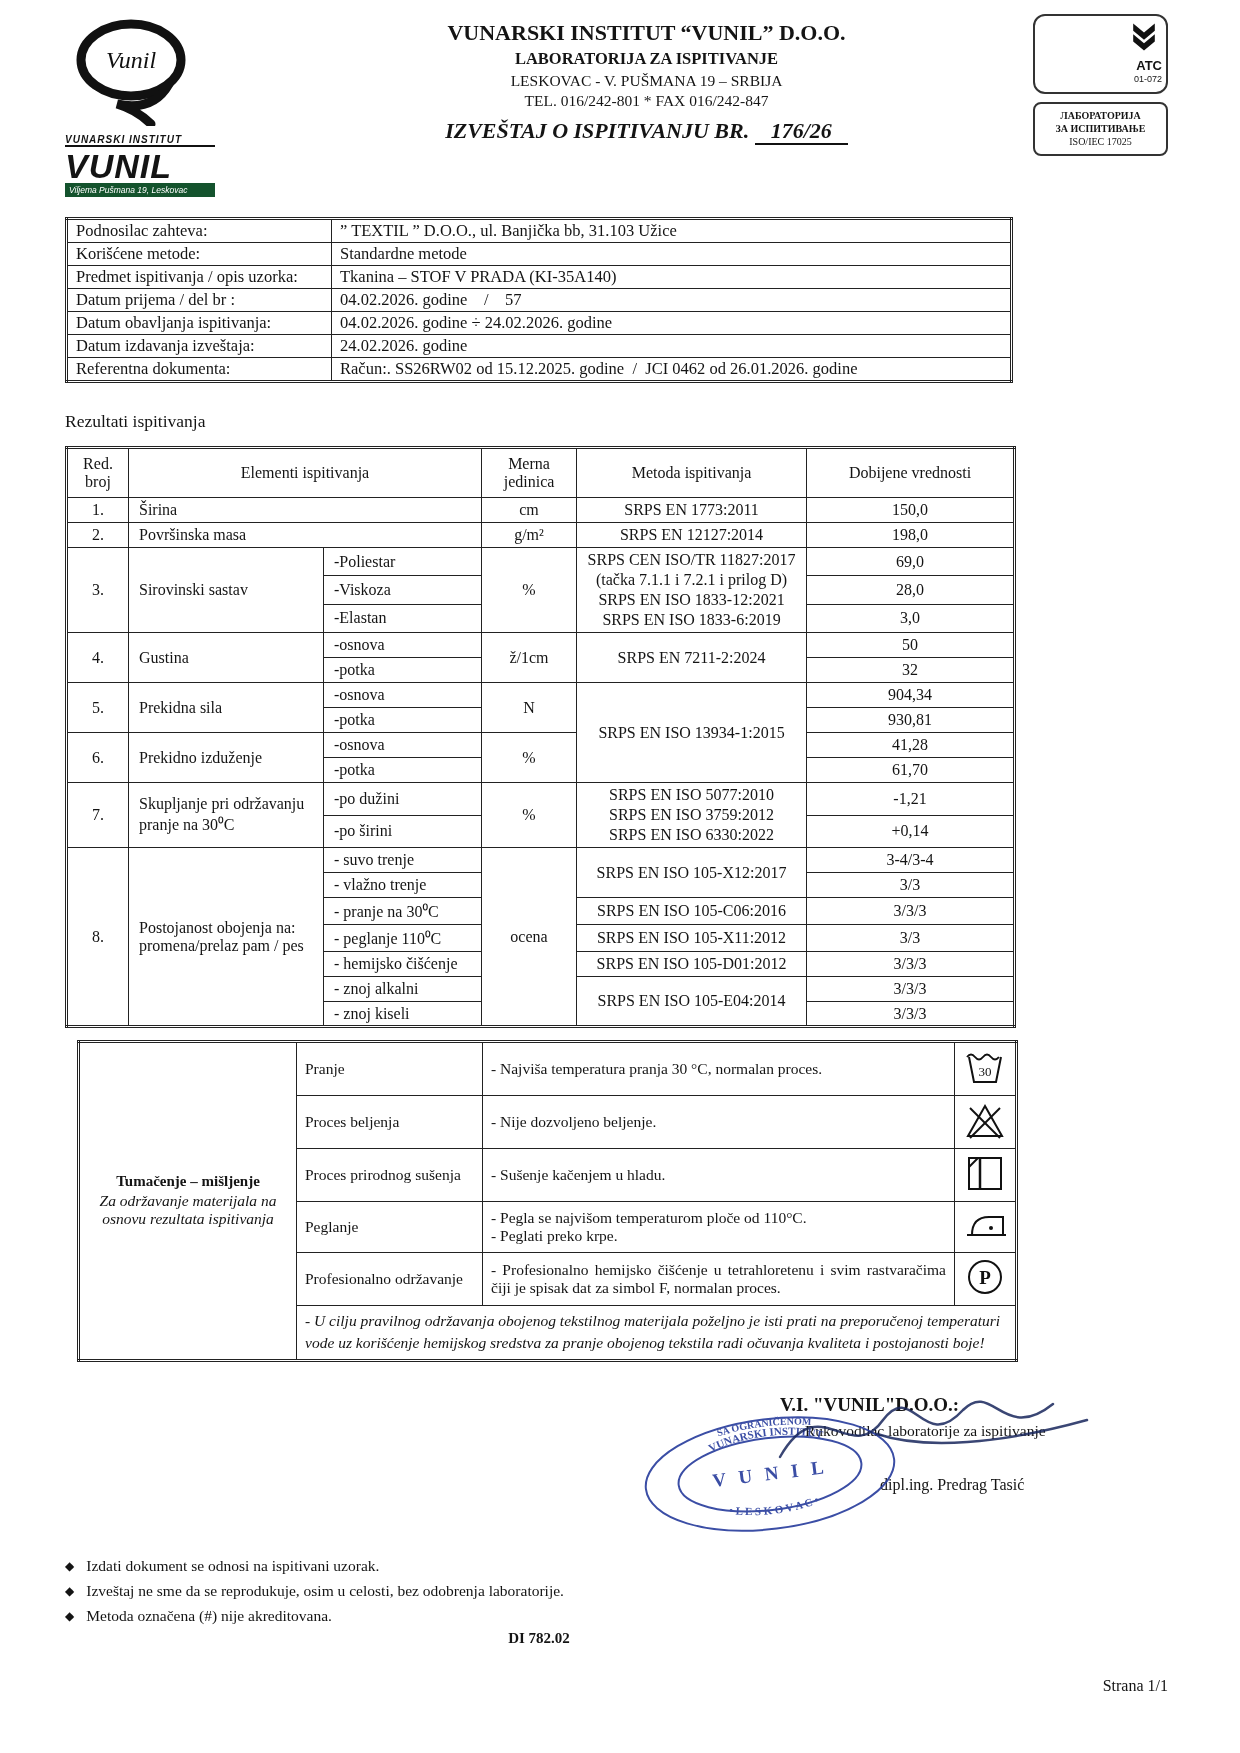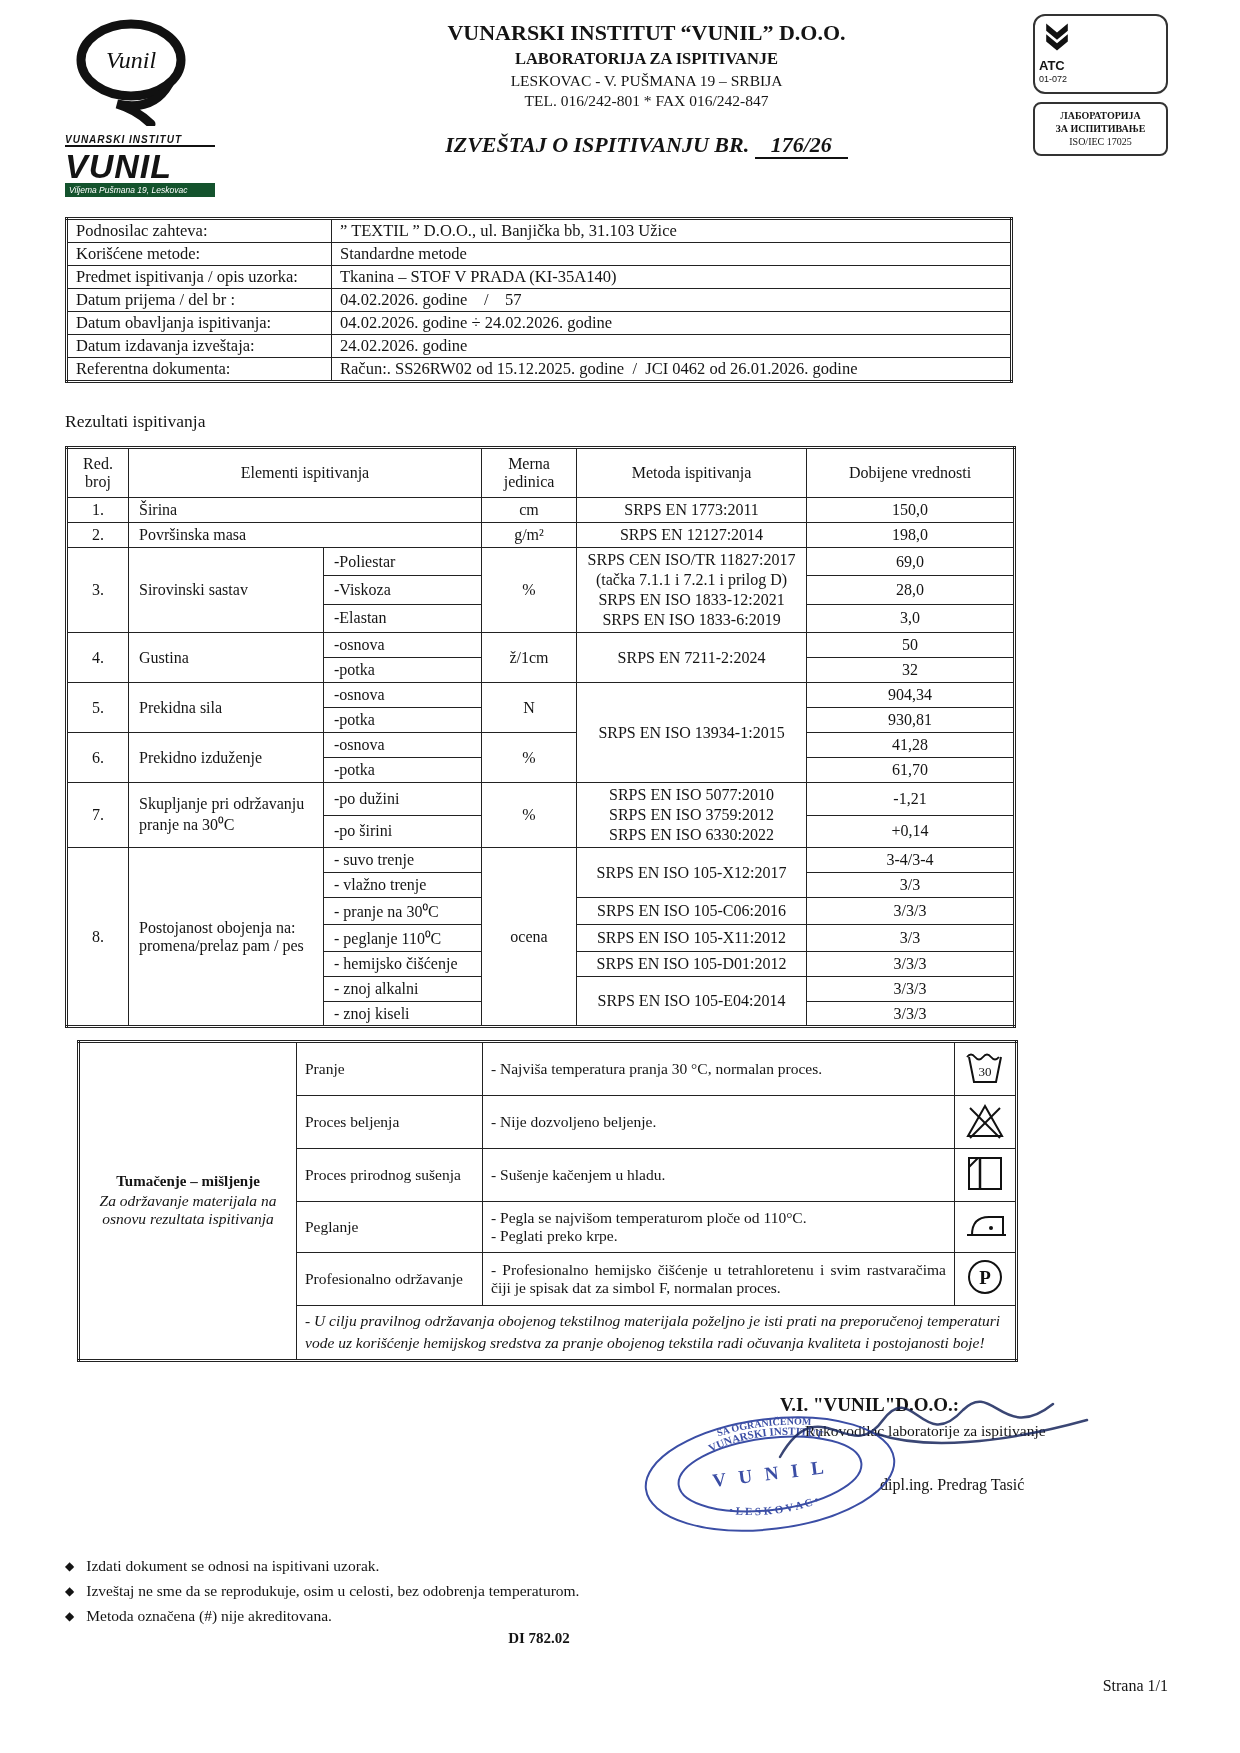--- a/index.html
+++ b/index.html
@@ -16,24 +16,24 @@
   .logo-name { font-family:"Liberation Sans", sans-serif; font-size:34px; font-weight:900;
                font-style:italic; letter-spacing:1px; line-height:1; border-top:2px solid #111;
                padding-top:2px; width:150px; }
   .logo-bar { background:#14532d; color:#fff; font-family:"Liberation Sans", sans-serif;
               font-size:8.5px; font-style:italic; padding:2px 4px; width:150px; }
   .hdr-center { flex:1 1 auto; text-align:center; padding-top:6px; }
   .company { font-size:22px; font-weight:bold; }
   .lab { font-size:16.5px; font-weight:bold; margin-top:3px; }
   .addr { font-size:15.5px; margin-top:3px; }
   .phone { font-size:15.5px; margin-top:2px; }
-  .report-title { font-size:22px; font-weight:bold; font-style:italic; margin-top:22px; }
+  .report-title { font-size:22px; font-weight:bold; font-style:italic; margin-top:8px; }
   .report-no { border-bottom:2px solid #111; padding:0 16px; }
   .atc-col { width:135px; flex:0 0 135px; display:flex; flex-direction:column; gap:8px; }
-  .atc-box { border:2px solid #333; border-radius:12px; padding:6px 4px 8px; text-align:left; }
+  .atc-box { border:2px solid #333; border-radius:12px; padding:6px 4px 8px; text-align:right; }
   .atc-label { font-family:"Liberation Sans", sans-serif; font-weight:bold; font-size:13px; margin-top:2px; }
   .atc-number { font-family:"Liberation Sans", sans-serif; font-size:9px; margin-top:1px; }
   .cert-box { border:2px solid #333; border-radius:8px; padding:5px 3px; text-align:center; }
   .cert-line { font-size:10px; font-weight:bold; line-height:1.3; }
   .cert-iso { font-size:10px; line-height:1.4; }
 
   
   table { border-collapse:collapse; table-layout:fixed; }
   td, th { border:1px solid #222; vertical-align:middle; }
 
@@ -413,21 +413,21 @@
     </svg>
   </div>
 
   <ul class="footnotes">
     <li>
       <span class="bullet">◆</span>
       <span>Izdati dokument se odnosi na ispitivani uzorak.</span>
     </li>
     <li>
       <span class="bullet">◆</span>
-      <span>Izveštaj ne sme da se reprodukuje, osim u celosti, bez odobrenja temperaturom.</span>
+      <span>Izveštaj ne sme da se reprodukuje, osim u celosti, bez odobrenja laboratorije.</span>
     </li>
     <li>
       <span class="bullet">◆</span>
       <span>Metoda označena (#) nije akreditovana.</span>
     </li>
   </ul>
 
   <div class="doc-code">DI 782.02</div>
   <div class="strana">Strana 1/1</div>
 

